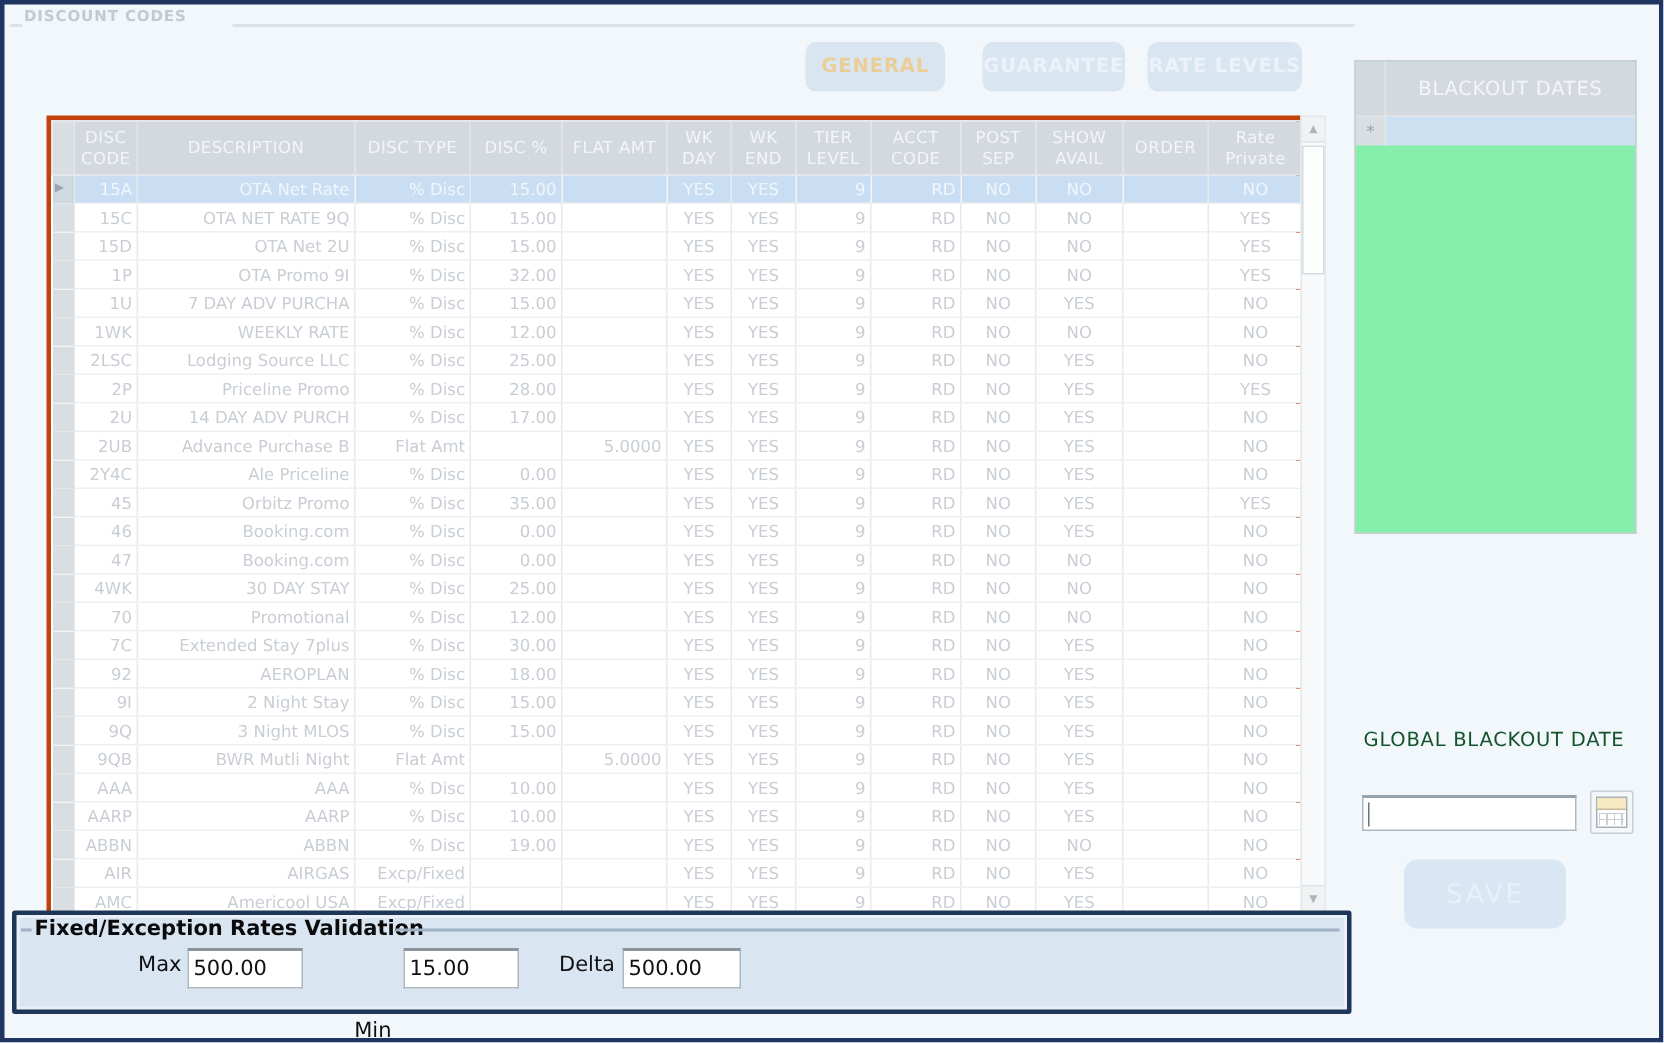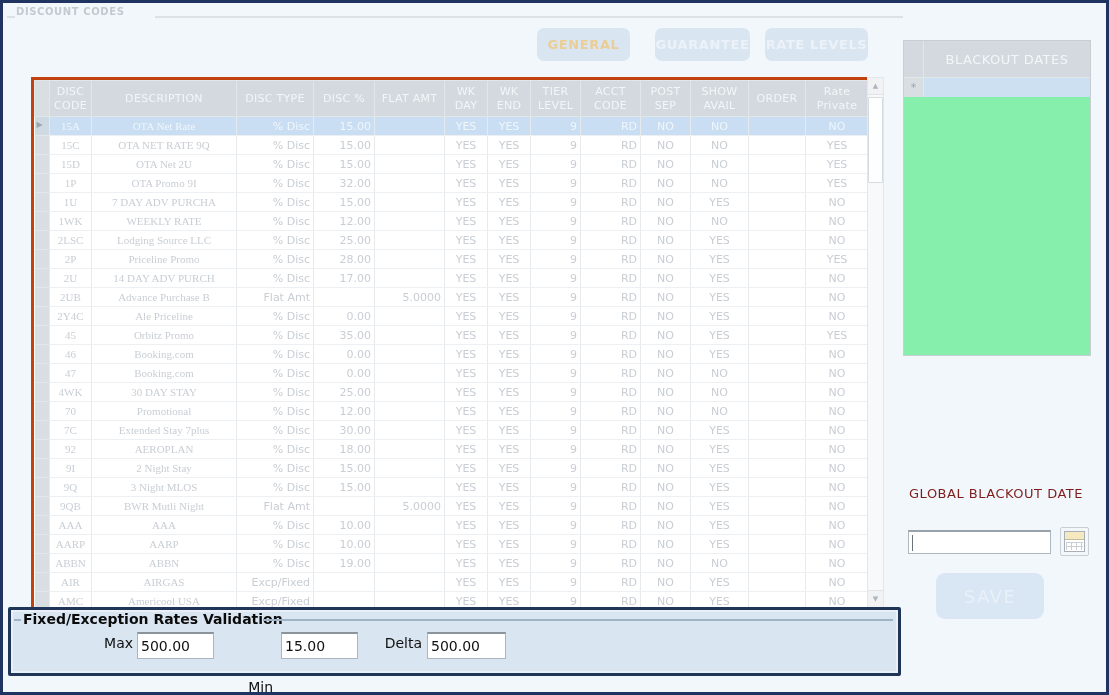--- a/index.html
+++ b/index.html
@@ -27,21 +27,21 @@
     background:#D3D9DE;color:#F3F6F9;font-weight:normal;height:36px;
     border:1px solid #E2E6E9;padding:0 2px;line-height:1.25;text-align:center;letter-spacing:.3px;}
   table.grid th.sel{background:#D9DEE2;}
   table.grid td{
     height:19px;border-right:1px solid #E6EAED;border-bottom:1px solid #EDF0F2;
     color:#C9CED4;padding:0 3px;white-space:nowrap;overflow:hidden;background:#fff;}
   table.grid td.sel{background:#D9DEE2;border-bottom:1px solid #E3E7EA;position:relative;}
   table.grid tr.selected td{background:#C9DEF2;color:#F0F6FB;}
   table.grid tr.selected td.sel{background:#CFD9E2;}
   .rowarrow{position:absolute;left:2px;top:4px;font-size:8px;color:#9AA6B0;line-height:1;}
-  td.a-l{text-align:center;font-family:Liberation Serif, serif;} td.a-r{text-align:right;} td.a-c{text-align:center;}
+  td.a-l{text-align:right;} td.a-r{text-align:right;} td.a-c{text-align:center;}
   td.pad-r{padding-right:8px;}
   
   .vscroll{position:absolute;left:864px;top:74px;width:17px;height:531px;background:#F7F9FA;
     border:1px solid #E3E7EA;}
   .sbtn{position:absolute;left:0;width:15px;height:17px;background:#F0F2F4;
     display:flex;align-items:center;justify-content:center;font-size:7px;color:#ADB5BC;}
   .sbtn.up{top:0;border-bottom:1px solid #E0E4E7;}
   .sbtn.down{bottom:0;border-top:1px solid #E0E4E7;}
   .sthumb{position:absolute;left:0;top:19px;width:15px;height:86px;background:#FDFEFE;
     border:1px solid #D6DBDF;border-radius:1px;}
@@ -51,21 +51,21 @@
   .bo-head{display:flex;height:37px;}
   .bo-head .corner{width:20px;background:#D3D9DE;border-right:1px solid #E2E6E9;border-bottom:1px solid #E2E6E9;}
   .bo-head .cap{flex:1;background:#D3D9DE;color:#F3F6F9;font-size:13px;letter-spacing:.5px;
     display:flex;align-items:center;justify-content:center;border-bottom:1px solid #E2E6E9;}
   .bo-newrow{display:flex;height:19px;}
   .bo-newrow .marker{width:20px;background:#D9DEE2;color:#9AA6B0;font-size:11px;
     display:flex;align-items:center;justify-content:center;border-right:1px solid #E2E6E9;}
   .bo-newrow .cell{flex:1;background:#CCE0F2;}
   
   .gbd-label{position:absolute;left:898px;top:482px;width:190px;text-align:center;
-    font-size:13px;color:#7f1d1d;letter-spacing:.5px;line-height:1.45;}
+    font-size:13px;color:#14532d;letter-spacing:.5px;line-height:1.45;}
   .gbd-input{position:absolute;left:905px;top:527px;width:143px;height:24px;background:#fff;
     border:1px solid #AEB8C0;border-top:2px solid #98A2AA;}
   .caret{position:absolute;left:3px;top:3px;width:1px;height:16px;background:#6A737B;}
   .calbtn{position:absolute;left:1057px;top:524px;width:29px;height:29px;background:#F4F7F9;
     border:1px solid #C8CED3;border-radius:2px;padding:3px;}
   .cal{width:100%;height:100%;border:1px solid #A7B0B8;background:#fff;position:relative;}
   .cal .top{position:absolute;left:0;top:0;right:0;height:8px;background:#F7E9BF;border-bottom:1px solid #C3BA9A;}
   .cal .grid{position:absolute;left:1px;right:1px;top:10px;bottom:1px;
     background:
       repeating-linear-gradient(to right,#C9CED3 0 1px,transparent 1px 5px),
@@ -75,21 +75,21 @@
     background:#D9E7F4;color:#E8F0F8;font-size:18px;letter-spacing:1.5px;
     display:flex;align-items:center;justify-content:center;}
   
   .valpanel{position:absolute;left:5px;top:604px;width:893px;height:69px;
     background:#D9E5F1;border:3px solid #203659;border-radius:2px;
     box-shadow:inset 0 0 0 2px #E9F0F8;z-index:5;}
   .val-title{position:absolute;left:12px;top:1px;font-size:14px;font-weight:bold;color:#0B0B0B;}
   .val-line{position:absolute;height:2px;background:#9FB2C6;top:9px;}
   .val-line.l{left:3px;width:7px;}
   .val-line.r{left:253px;right:5px;}
-  .val-row{position:absolute;left:12px;top:22px;width:100%;height:24px;}
+  .val-row{position:absolute;left:0;top:22px;width:100%;height:24px;}
   .val-label{position:absolute;top:3px;font-size:14px;color:#101010;text-align:right;}
   .val-input{position:absolute;top:0;height:24px;background:#fff;font-size:14px;color:#101010;
     border:1px solid #ABB5BD;border-top:2px solid #8A949C;padding:12px 3px;
     font-family:"DejaVu Sans","Liberation Sans",sans-serif;}
 </style>
 </head>
 <body>
 
 <div class="screen">
 

